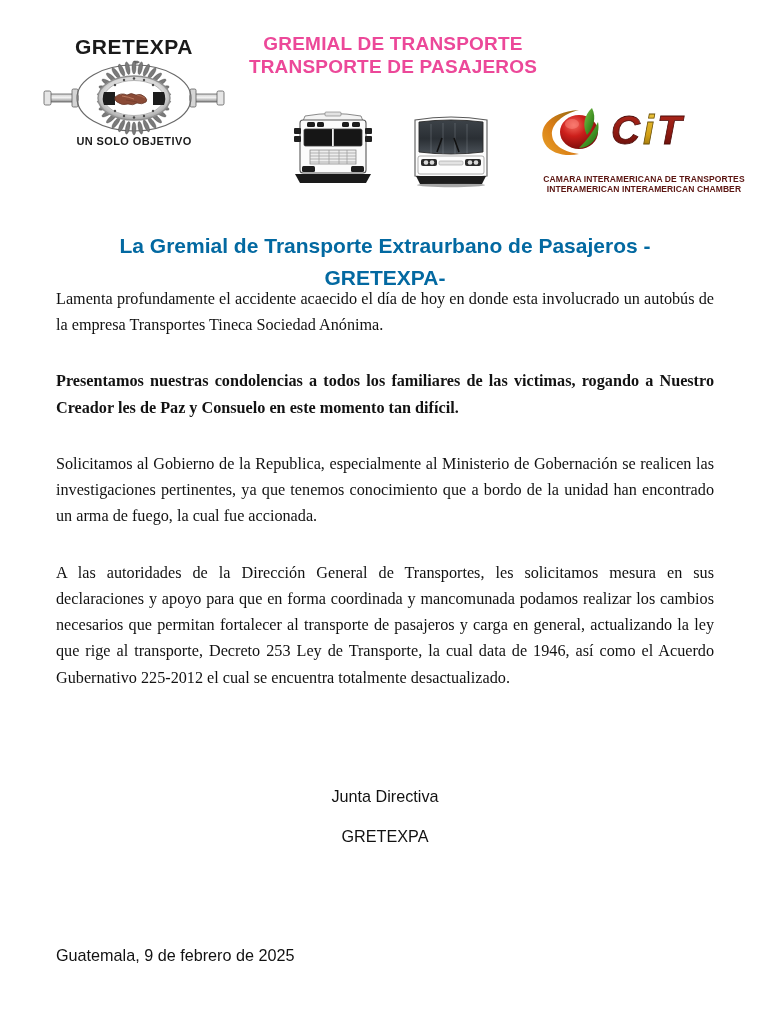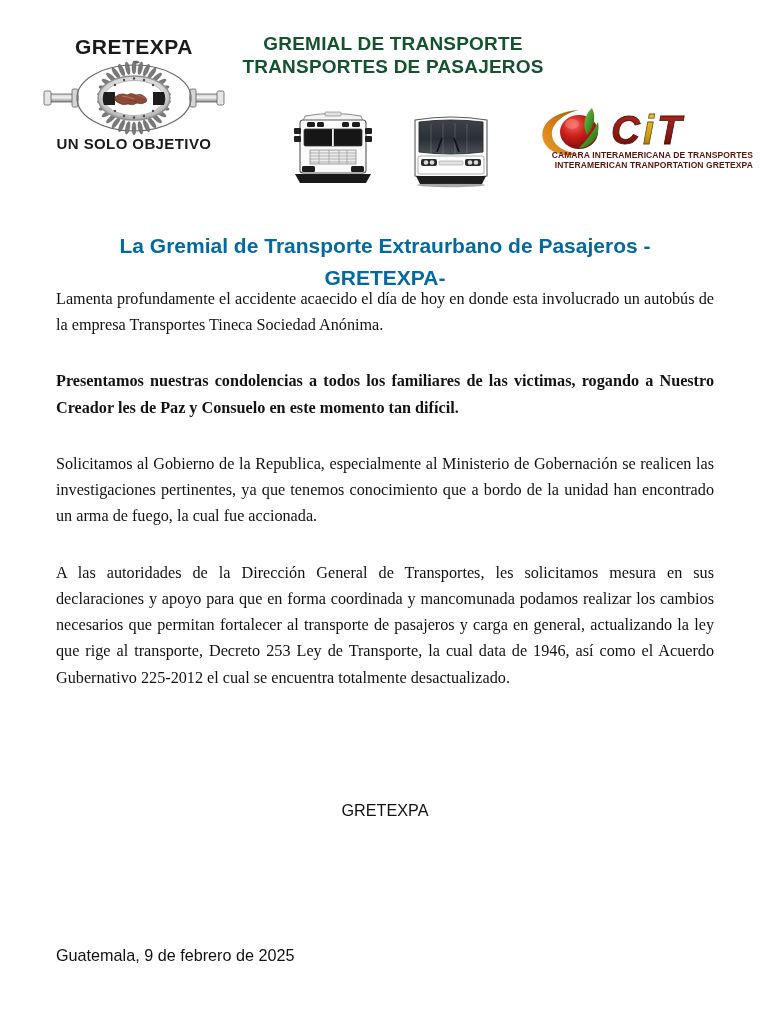--- a/index.html
+++ b/index.html
@@ -47,39 +47,39 @@
     color: #1a1a1a;
     line-height: 1;
   }
   .gretexpa-emblem {
     width: 192px;
     height: 78px;
     margin-top: 2px;
     display: block;
   }
   .gretexpa-tagline {
-    font-size: 15px;
+    font-size: 11px;
     font-weight: bold;
     letter-spacing: 0.4px;
     color: #1a1a1a;
     margin-top: -2px;
   }
 
   
   .org-heading {
     position: absolute;
     left: 228px;
     top: 4px;
     width: 330px;
     text-align: center;
     font-size: 19px;
     font-weight: bold;
     line-height: 1.22;
     letter-spacing: 0.2px;
-    color: #14532d;
+    color: #ec4899;
   }
 
   
   .bus-row {
     position: absolute;
     left: 283px;
     top: 78px;
     width: 225px;
     height: 85px;
   }
@@ -91,23 +91,23 @@
     position: absolute;
     left: 533px;
     top: 74px;
     width: 222px;
     height: 90px;
   }
   .cit-mark { position: absolute; left: 2px; top: 0; }
   .cit-tagline {
     position: absolute;
     left: 2px;
-    top: 48px;
+    top: 72px;
     width: 218px;
-    text-align: right;
+    text-align: center;
     font-size: 8.5px;
     font-weight: bold;
     letter-spacing: 0.1px;
     line-height: 1.22;
     color: #5a1410;
   }
 
   
   .doc-title {
     position: absolute;
@@ -337,21 +337,21 @@
             <path d="M 3,-3 q 5,1 8,3" stroke="#c98a6e" stroke-width="0.9" fill="none" opacity="0.6"></path>
           </g>
         </g>
       </svg>
 
       <div class="gretexpa-tagline">UN SOLO OBJETIVO</div>
     </div>
 
     <div class="org-heading">
       <div>GREMIAL DE TRANSPORTE</div>
-      <div>TRANSPORTES DE PASAJEROS</div>
+      <div>TRANSPORTE DE PASAJEROS</div>
     </div>
 
     <div class="bus-row">
 
       <svg class="bus-classic" width="100" height="80" viewBox="0 0 100 80">
 
         <path d="M 22,8 q 28,-5 56,0 l 2,5 H 20 z" fill="#f4f4f4" stroke="#6d6d6d" stroke-width="0.8"></path>
         <rect x="42" y="4" width="16" height="4" rx="1" fill="#e2e2e2" stroke="#777" stroke-width="0.6"></rect>
 
         <rect x="17" y="12" width="66" height="53" rx="3" fill="#fbfbfb" stroke="#5a5a5a" stroke-width="1.1"></rect>
@@ -465,36 +465,37 @@
 
         <g font-family="'Liberation Sans', sans-serif" font-weight="bold" font-style="italic">
           <text x="76" y="42" font-size="40" fill="url(#citRed)" stroke="#4a0a07" stroke-width="0.8">C</text>
           <text x="108" y="42" font-size="40" fill="url(#citGold)" stroke="#6b5008" stroke-width="0.8">i</text>
           <text x="122" y="42" font-size="40" fill="url(#citRed)" stroke="#4a0a07" stroke-width="0.8">T</text>
         </g>
       </svg>
 
       <div class="cit-tagline">
         <div>CAMARA INTERAMERICANA  DE TRANSPORTES</div>
-        <div>INTERAMERICAN TRANPORTATION GRETEXPA</div>
+        <div>INTERAMERICAN INTERAMERICAN CHAMBER</div>
       </div>
     </div>
   </div>
 
   <div class="doc-title">
     <div>La Gremial de Transporte Extraurbano de Pasajeros -</div>
     <div>GRETEXPA-</div>
   </div>
 
   <div class="body-copy">
     <p class="para">Lamenta profundamente el accidente acaecido el día de hoy en donde esta involucrado un autobús de la empresa Transportes Tineca Sociedad Anónima.</p>
     <p class="para bold">Presentamos nuestras condolencias a todos los familiares de las victimas, rogando a Nuestro Creador les de Paz y Consuelo en este momento tan difícil.</p>
     <p class="para">Solicitamos al Gobierno de la Republica, especialmente al Ministerio de Gobernación se realicen las investigaciones pertinentes, ya que tenemos conocimiento que a bordo de la unidad han encontrado un arma de fuego, la cual fue accionada.</p>
     <p class="para last">A las autoridades de la Dirección General de Transportes, les solicitamos mesura en sus declaraciones y apoyo para que en forma coordinada y mancomunada podamos realizar los cambios necesarios que permitan fortalecer al transporte de pasajeros y carga en general, actualizando la ley que rige al transporte, Decreto 253 Ley de Transporte, la cual data de 1946, así como el Acuerdo Gubernativo 225-2012 el cual se encuentra totalmente desactualizado.</p>
   </div>
 
   <div class="signature">
+    <div class="sig-line">Junta Directiva</div>
     <div class="sig-line second">GRETEXPA</div>
   </div>
 
   <div class="date-line">Guatemala, 9 de febrero de 2025</div>
 
 </div>
 
 </body></html>

